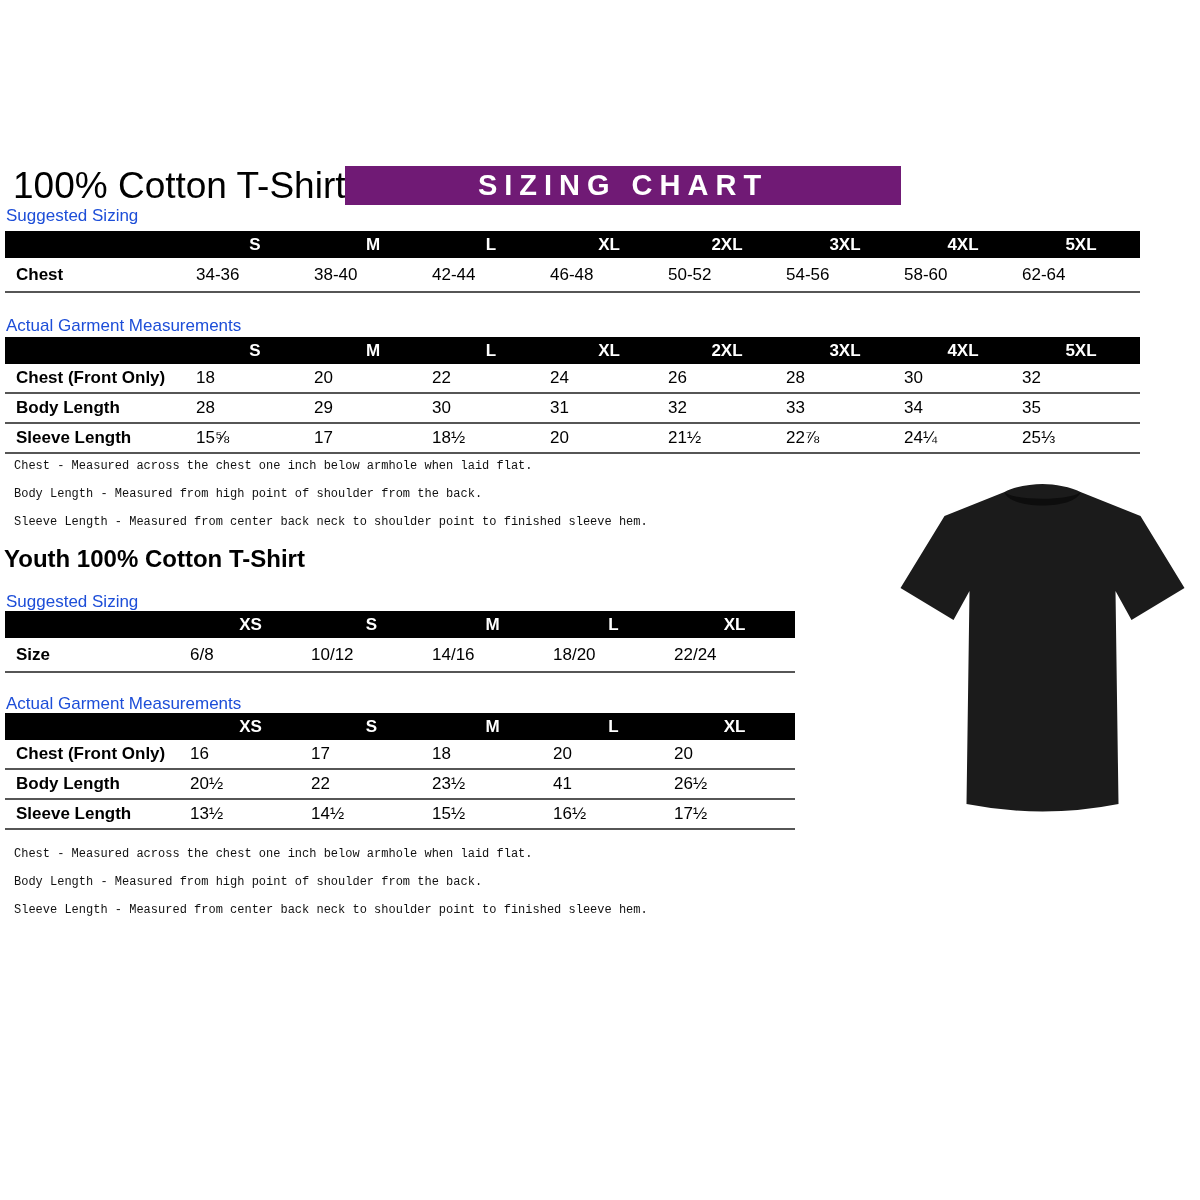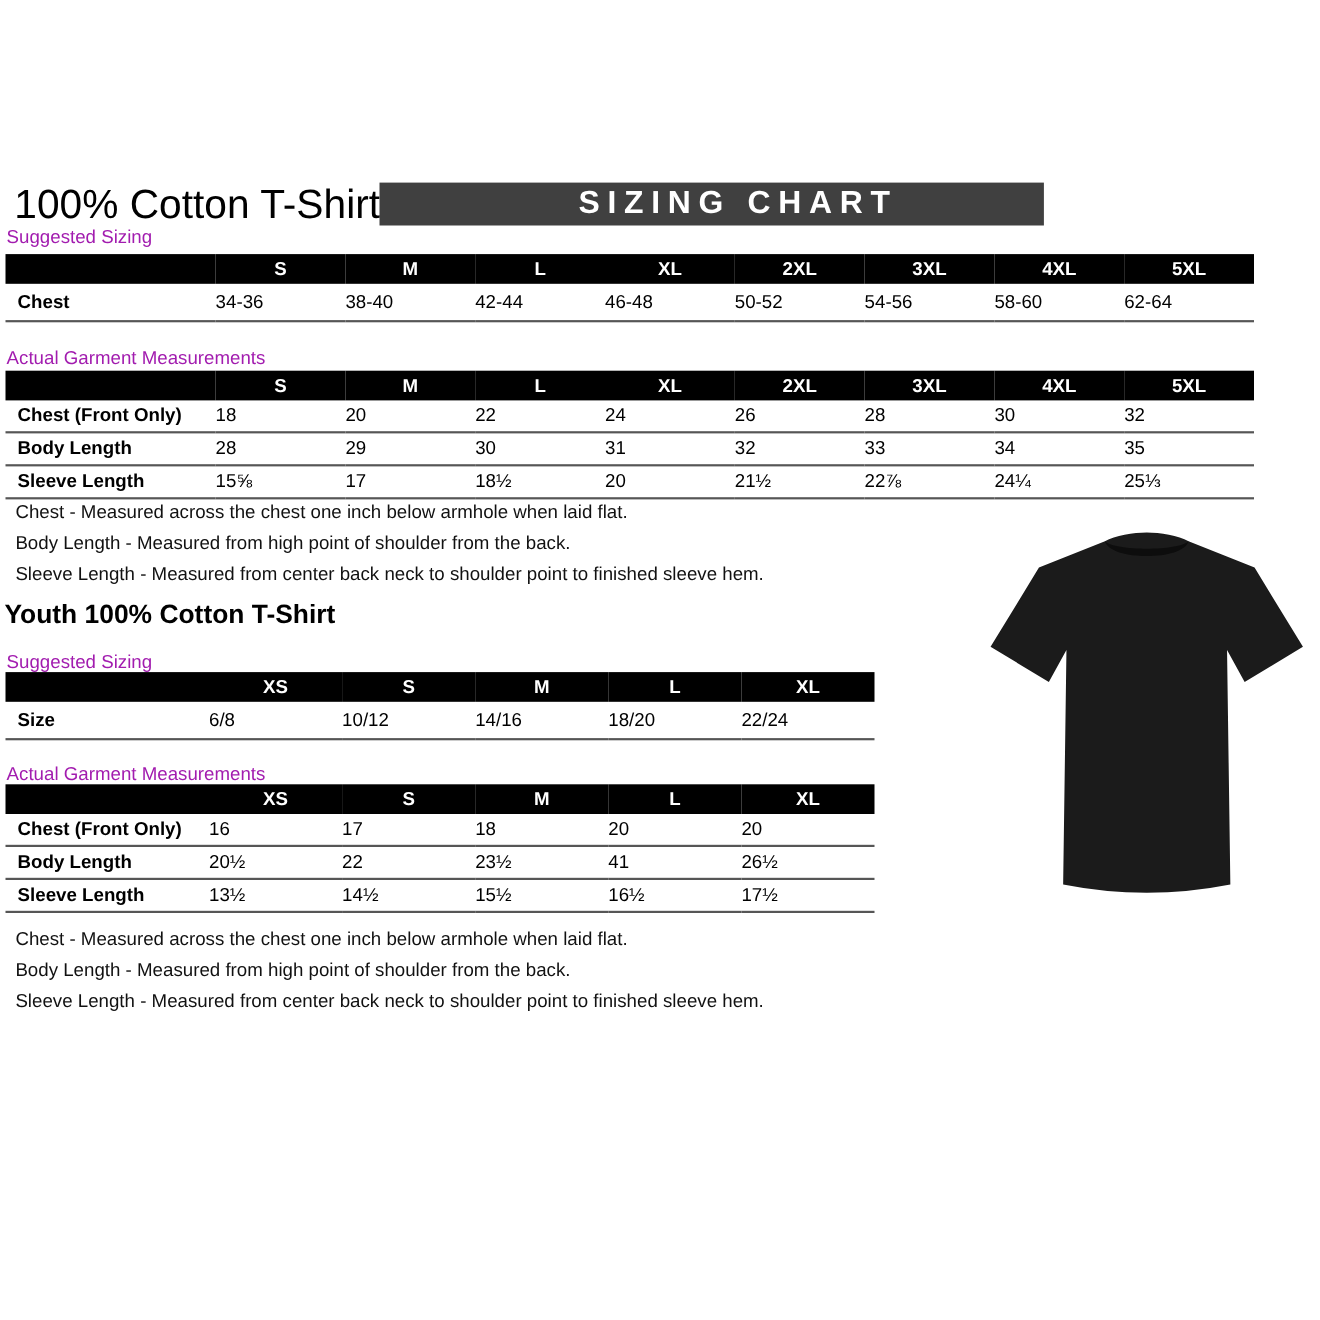--- a/index.html
+++ b/index.html
@@ -5,24 +5,24 @@
   html,body{margin:0;padding:0;}
   body{
     width:1200px;height:1200px;background:#ffffff;position:relative;
     font-family:"Liberation Sans","DejaVu Sans",sans-serif;color:#000;
     overflow:hidden;
   }
   .abs{position:absolute;}
 
   
   .page-title{left:13px;top:166px;font-size:37px;font-weight:400;line-height:39px;}
-  .banner{left:345px;top:166px;width:556px;height:39px;background:#404040;color:#fff;
-          display:flex;align-items:center;justify-content:center;padding-left:48px;}
+  .banner{left:345px;top:166px;width:556px;height:39px;background:#701a75;color:#fff;
+          display:flex;align-items:center;justify-content:center;}
   .banner span{font-size:29px;font-weight:800;letter-spacing:7px;}
-  .section-label{font-size:17px;font-weight:400;color:#a21caf;text-align:right;}
+  .section-label{font-size:17px;font-weight:400;color:#1d4ed8;text-align:right;}
   .lbl-adult-suggested{left:6px;top:206px;}
   .lbl-adult-actual{left:6px;top:316px;}
   .youth-title{left:4px;top:545px;font-size:24px;font-weight:700;}
   .lbl-youth-suggested{left:6px;top:592px;}
   .lbl-youth-actual{left:6px;top:694px;}
 
   
   table.size-table{position:absolute;border-collapse:collapse;table-layout:fixed;font-size:17px;}
   .size-table th{background:#000;color:#fff;font-weight:700;text-align:center;padding:0;height:27px;font-size:17px;}
   .size-table td{text-align:left;padding:0;}
@@ -33,21 +33,21 @@
   .t-adult-suggested{left:5px;top:231px;width:1135px;}
   .t-adult-actual{left:5px;top:337px;width:1135px;}
   .t-youth-suggested{left:5px;top:611px;width:790px;}
   .t-youth-actual{left:5px;top:713px;width:790px;}
   col.labelcol-adult{width:191px;}
   col.sizecol-adult{width:118px;}
   col.labelcol-youth{width:185px;}
   col.sizecol-youth{width:121px;}
 
   
-  .notes{font-size:17px;color:#111;}
+  .notes{font-size:12px;color:#111;font-family:Liberation Mono, monospace;}
   .notes .note{line-height:28px;white-space:nowrap;}
   .notes-adult{left:14px;top:452px;}
   .notes-youth{left:14px;top:840px;}
 
   
   .tshirt{left:890px;top:476px;width:305px;height:345px;}
 </style>
 </head>
 <body>
 

